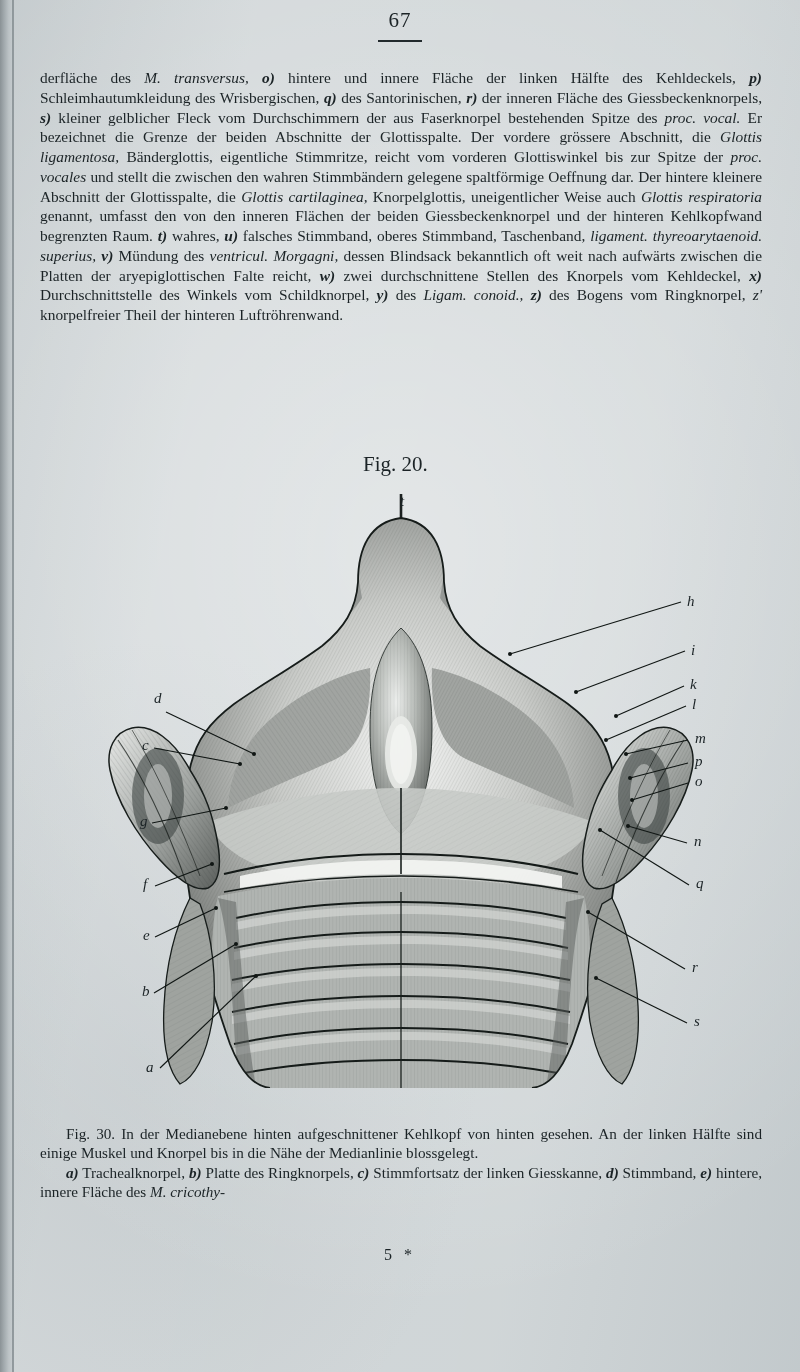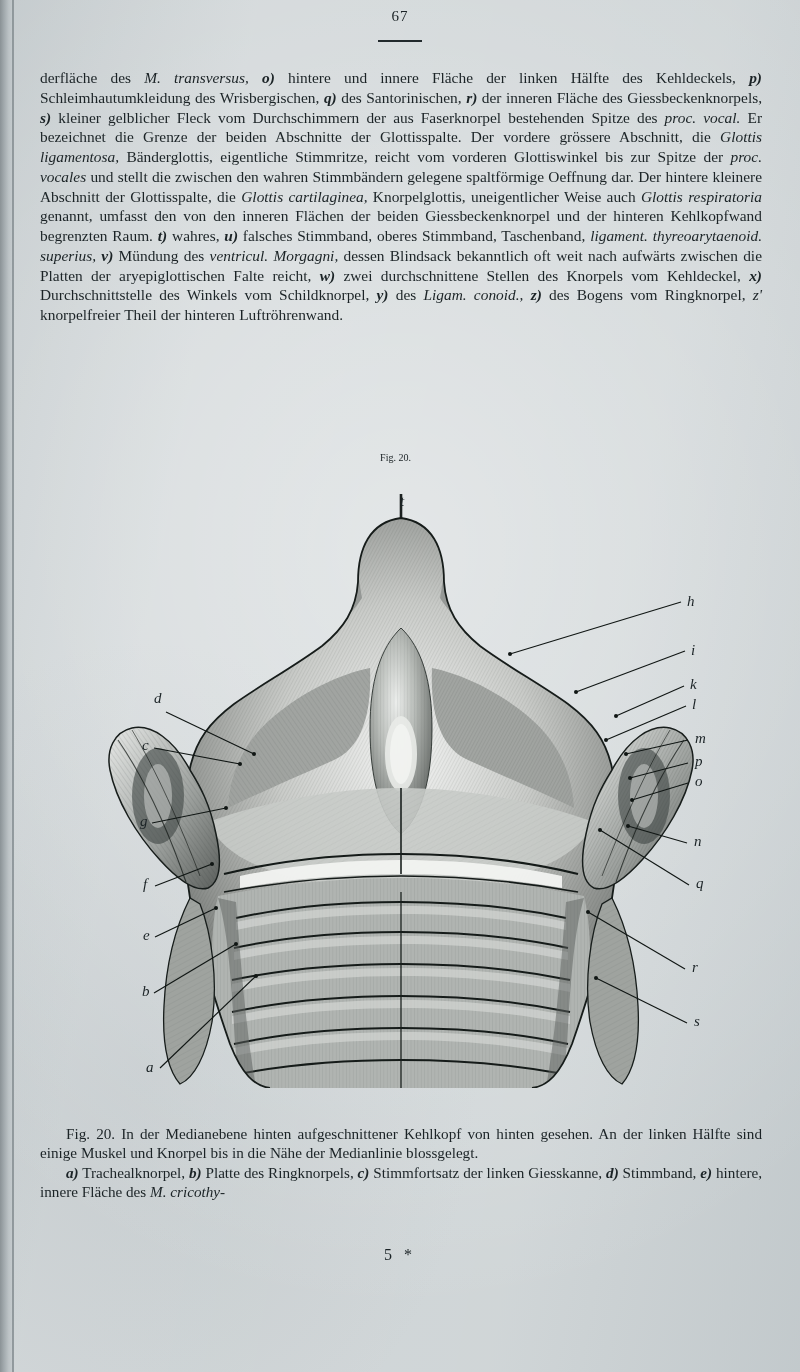--- a/index.html
+++ b/index.html
@@ -39,21 +39,21 @@
     left: 12px; top: 0;
     width: 2px; height: 1372px;
     background: rgba(80,90,95,0.45);
   }
 
   
   .folio {
     position: absolute;
     top: 8px; left: 0; right: 0;
     text-align: center;
-    font-size: 15px;
+    font-size: 21px;
     letter-spacing: 1px;
   }
   .folio-rule {
     position: absolute;
     top: 40px; left: 50%;
     transform: translateX(-50%);
     width: 44px; height: 2px;
     background: #222a2d;
   }
 
@@ -69,21 +69,21 @@
     text-align-last: left;
     word-spacing: .3px;
   }
   .bodytext i { }
 
   
   .fig-caption-top {
     position: absolute;
     top: 452px; left: 0; right: 9px;
     text-align: center;
-    font-size: 10px;
+    font-size: 21px;
   }
   .figure-wrap {
     position: absolute;
     left: 40px;
     top: 478px;
     width: 722px;
     height: 610px;
   }
   .fig-svg { display: block; width: 722px; height: 610px; }
 
@@ -384,19 +384,19 @@
           <text x="100" y="348" class="cal">g</text>
           <text x="103" y="411" class="cal">f</text>
           <text x="103" y="462" class="cal">e</text>
           <text x="102" y="518" class="cal">b</text>
           <text x="106" y="594" class="cal">a</text>
         </g>
     </svg>
   </div>
 
   <div class="figcap">
-    <span class="indent"><span>Fig. 20. In der Medianebene hinten aufgeschnittener Kehlkopf von hinten gesehen. An der linken Hälfte sind einige Muskel und Knorpel bis in die Nähe der Medianlinie blossgelegt.</span></span>
+    <span class="indent"><span>Fig. 30. In der Medianebene hinten aufgeschnittener Kehlkopf von hinten gesehen. An der linken Hälfte sind einige Muskel und Knorpel bis in die Nähe der Medianlinie blossgelegt.</span></span>
     <span class="indent"><i style="font-weight: bold;">a)</i><span> Trachealknorpel, </span><i style="font-weight: bold;">b)</i><span> Platte des Ringknorpels, </span><i style="font-weight: bold;">c)</i><span> Stimmfortsatz der linken Giesskanne, </span><i style="font-weight: bold;">d)</i><span> Stimmband, </span><i style="font-weight: bold;">e)</i><span> hintere, innere Fläche des </span><i>M. cricothy-</i></span>
   </div>
 
   <div class="sigmark">5 *</div>
 
 </div>
 
 </body></html>

